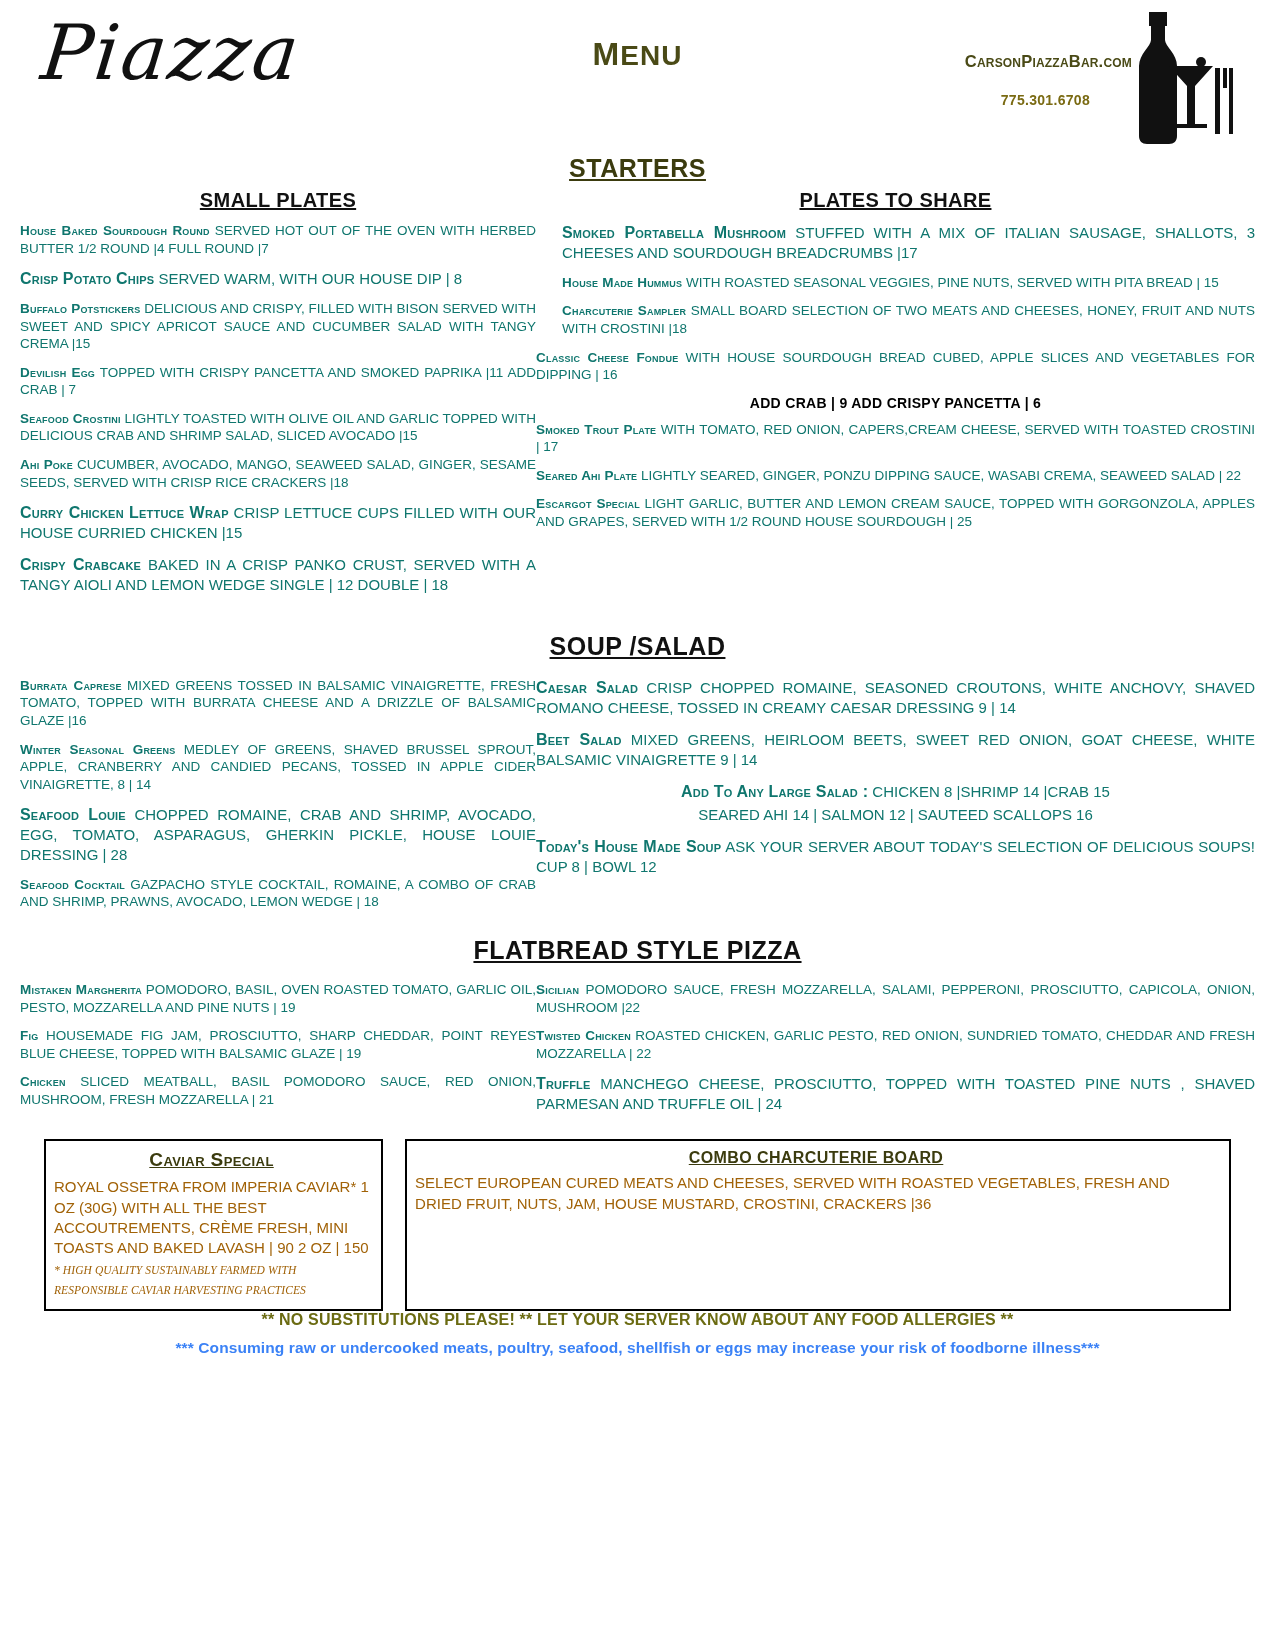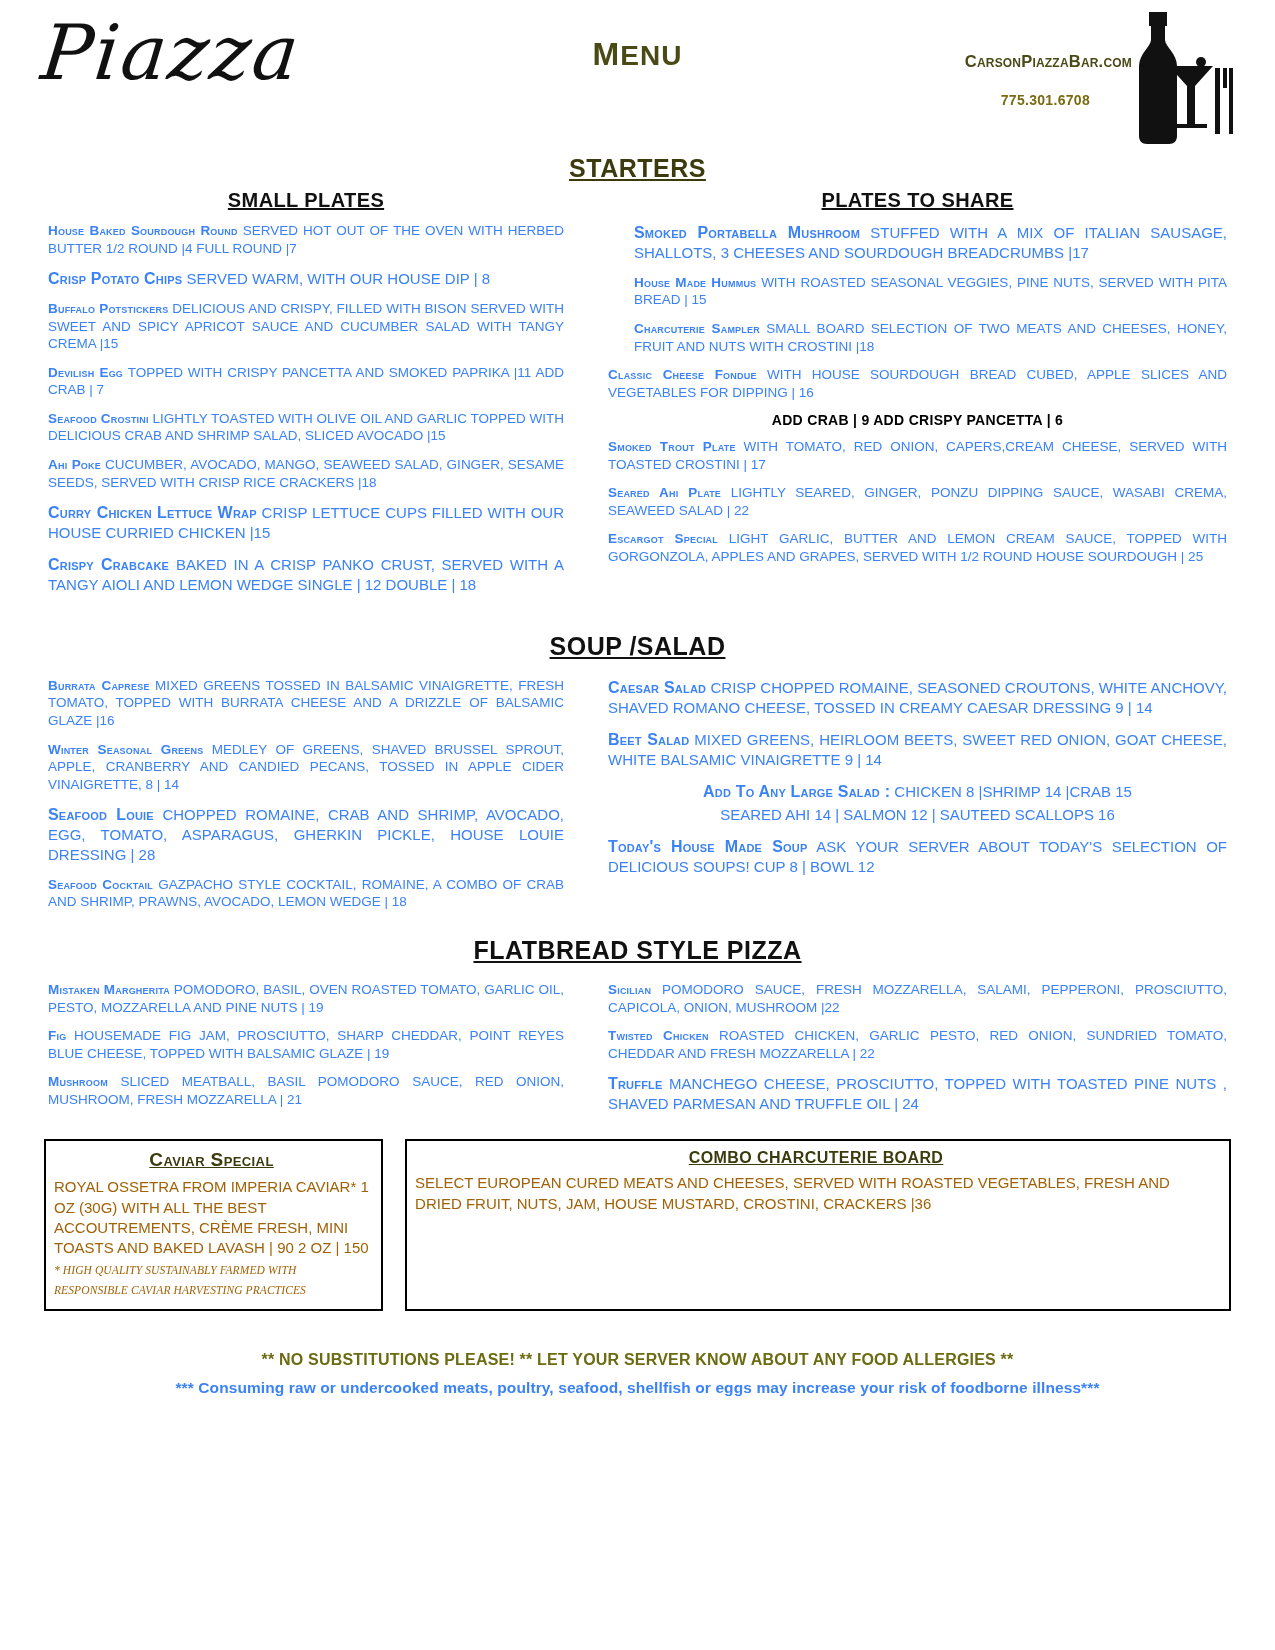--- a/index.html
+++ b/index.html
@@ -100,32 +100,31 @@
     text-decoration: underline;
     letter-spacing: 0.4px;
     margin-bottom: 10px;
   }
 
   
   .two-col {
     display: flex;
     width: 1275px;
     box-sizing: border-box;
-    padding: 0 48px;
-    gap: 44px;
+    padding: 0 20px;
   }
   .col { flex: 1 1 0; min-width: 0; }
   .col.left { width: 516px; flex: 0 0 516px; }
   .col.right { flex: 1 1 auto; }
 
   .item {
     margin-bottom: 11px;
     font-size: 15px;
     line-height: 1.32;
-    color: #3b82f6;
+    color: #0f766e;
     text-align: justify;
   }
   .item .nm {
     font-weight: bold;
     font-variant: small-caps;
     letter-spacing: 0.2px;
   }
   .item.sm { font-size: 13.5px; line-height: 1.3; }
   .item.sm .nm { font-size: 13.5px; }
   .item.mid .nm { font-size: 16px; }
@@ -173,21 +172,20 @@
   }
   .fineprint {
     font-family: "Liberation Serif", serif;
     font-style: italic;
     font-size: 11.5px;
     letter-spacing: 0.1px;
   }
 
   
   .footer {
-    margin-top: 40px;
     text-align: center;
   }
   .footer .f1 {
     font-size: 16px;
     font-weight: bold;
     color: #6b6b12;
     letter-spacing: 0.2px;
     margin-bottom: 10px;
   }
   .footer .f2 {
@@ -356,21 +354,21 @@
     <div class="col left">
       <div class="item sm">
         <span class="nm">Mistaken Margherita</span>
         <span>POMODORO, BASIL, OVEN ROASTED TOMATO, GARLIC OIL, PESTO,  MOZZARELLA AND PINE NUTS | 19</span>
       </div>
       <div class="item sm">
         <span class="nm">Fig</span>
         <span>HOUSEMADE FIG JAM, PROSCIUTTO, SHARP CHEDDAR,  POINT REYES BLUE CHEESE, TOPPED WITH BALSAMIC GLAZE | 19</span>
       </div>
       <div class="item sm">
-        <span class="nm">Mushroom</span>
+        <span class="nm">Chicken</span>
         <span>SLICED MEATBALL, BASIL POMODORO SAUCE, RED ONION, MUSHROOM, FRESH MOZZARELLA | 21</span>
       </div>
     </div>
     <div class="col right">
       <div class="item sm">
         <span class="nm">Sicilian</span>
         <span>POMODORO SAUCE, FRESH MOZZARELLA, SALAMI, PEPPERONI, PROSCIUTTO, CAPICOLA, ONION, MUSHROOM |22</span>
       </div>
       <div class="item sm">
         <span class="nm">Twisted Chicken</span>

